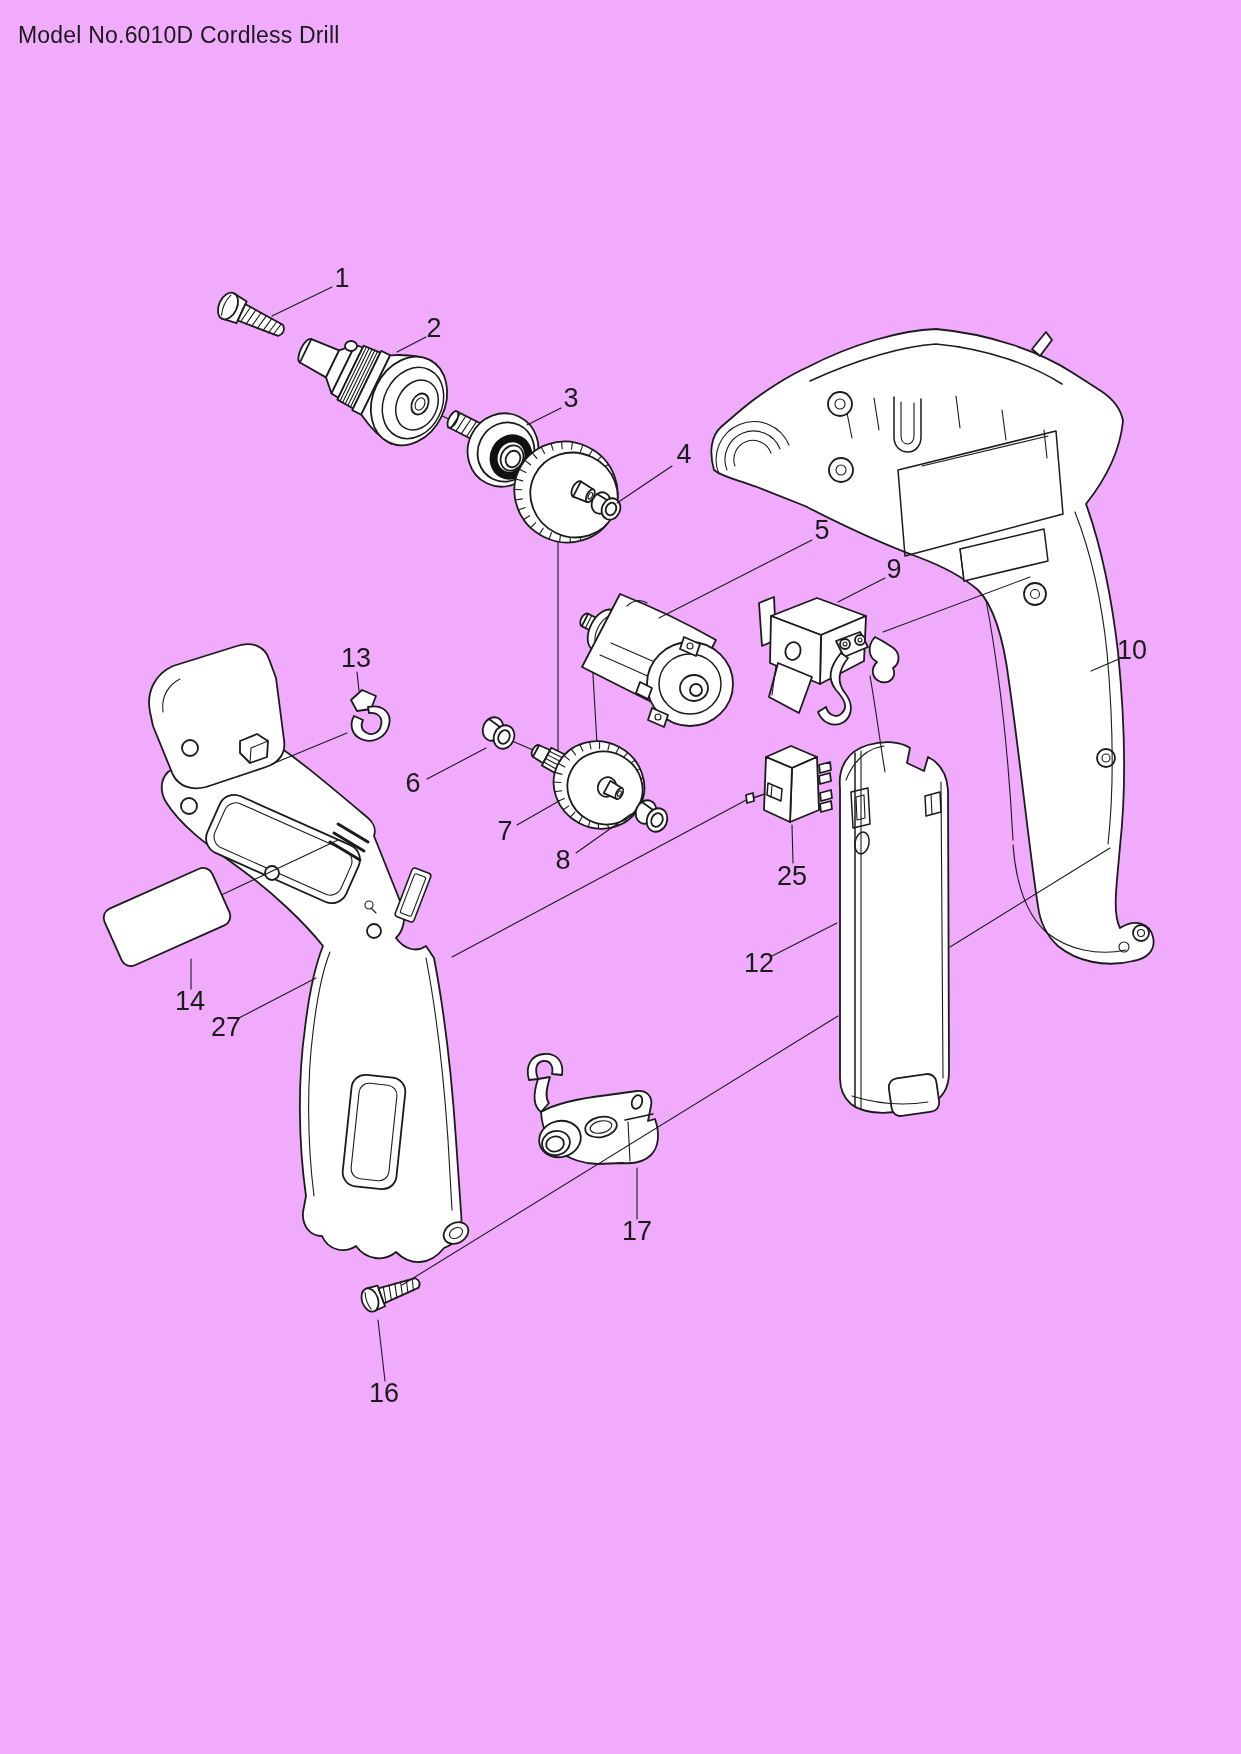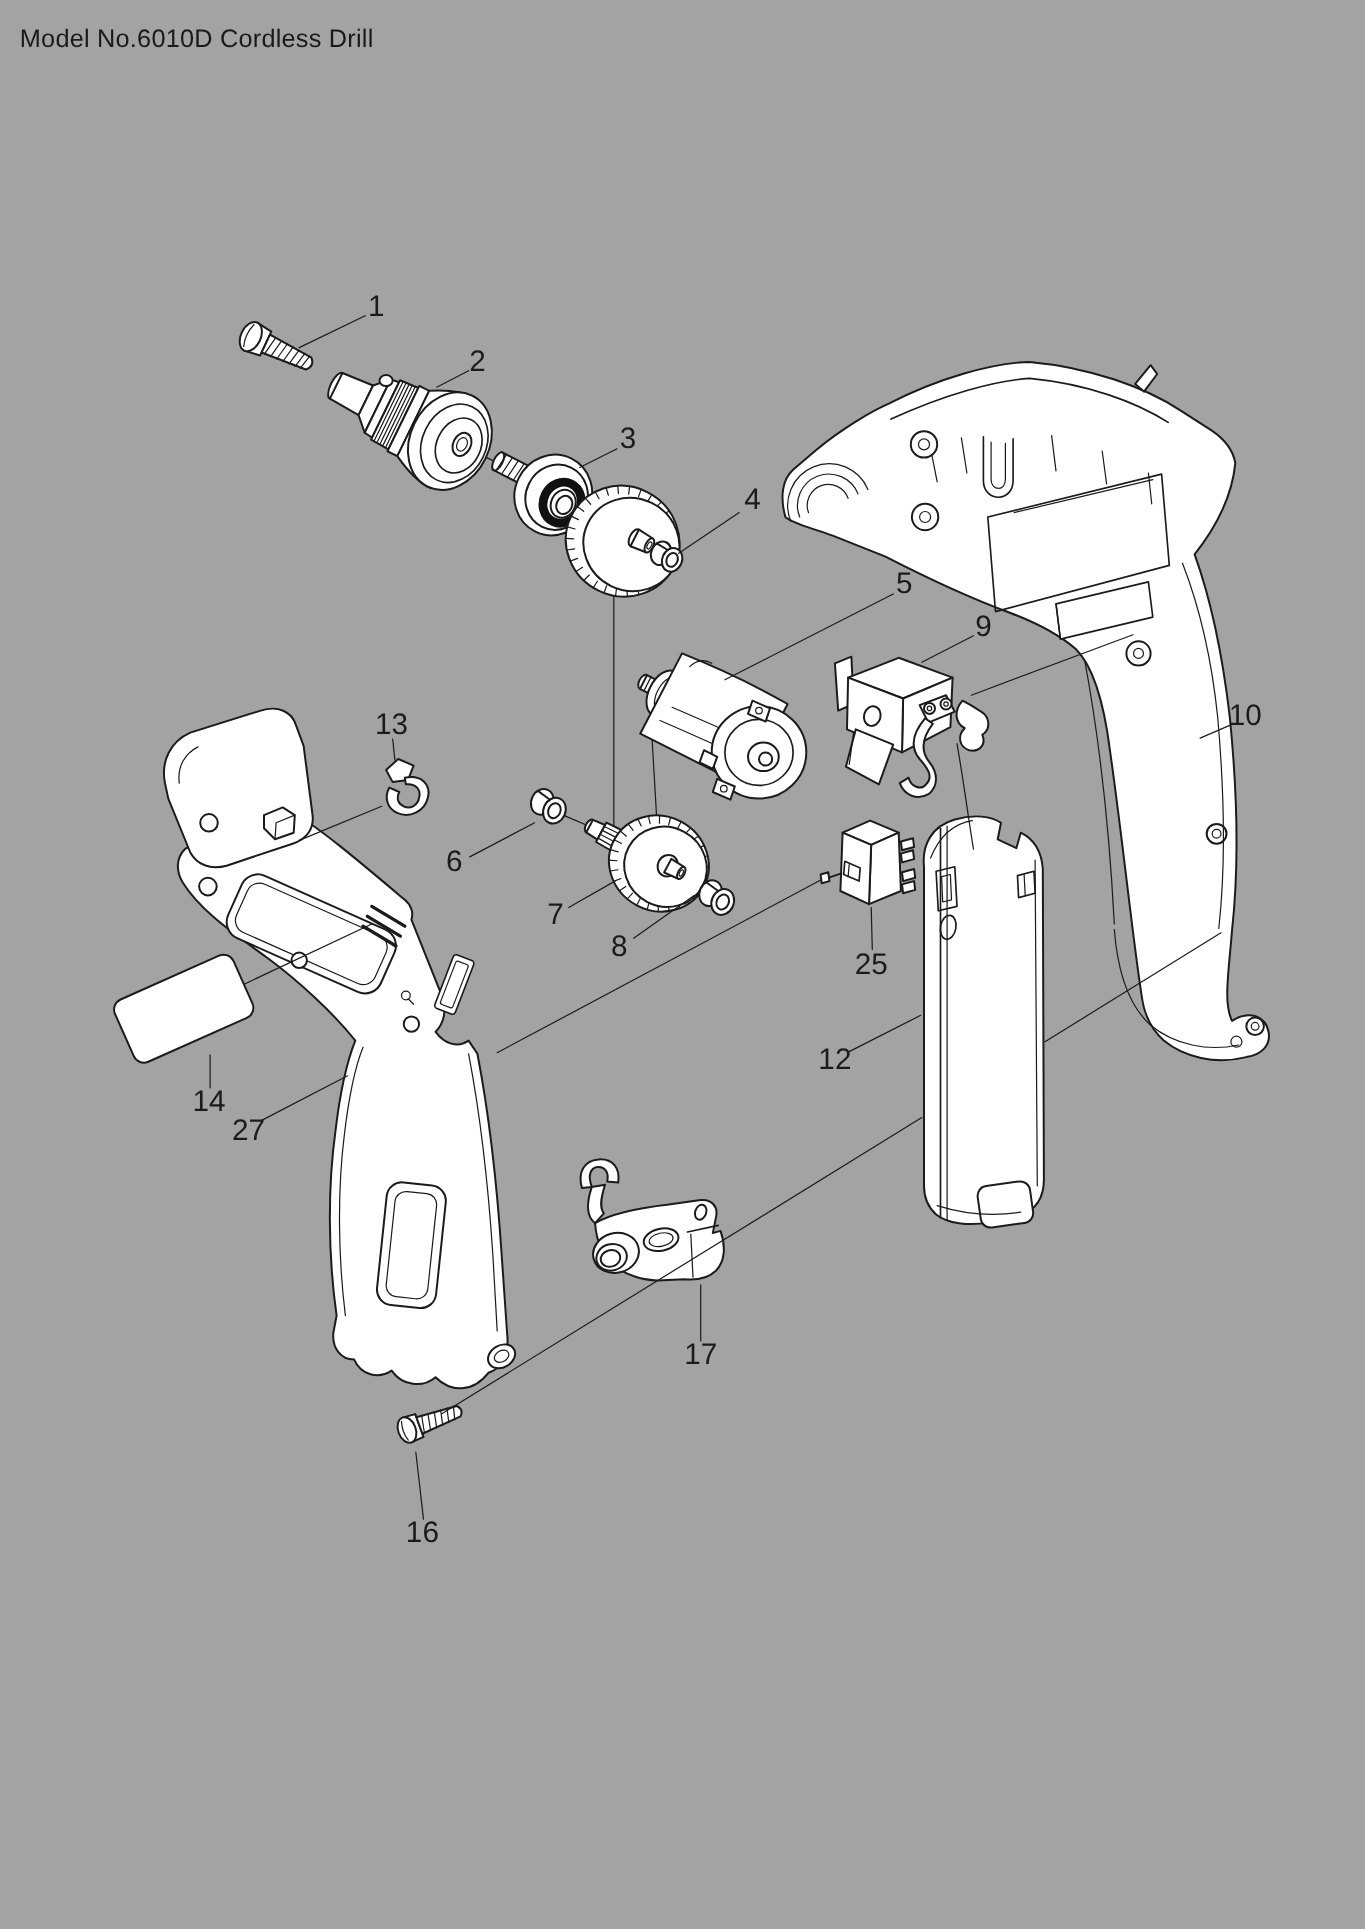--- a/index.html
+++ b/index.html
@@ -1,16 +1,16 @@
 <!DOCTYPE html>
 <html><head>
 <meta charset="utf-8">
 <style>
   html,body{margin:0;padding:0;background:#fff;}
-  .page{position:relative;width:1241px;height:1754px;background:#a3a3a3;overflow:hidden;
+  .page{position:relative;width:1241px;height:1754px;background:#f0abfc;overflow:hidden;
         font-family:"Liberation Sans",sans-serif;}
   .title{position:absolute;left:18px;top:22px;font-size:23px;font-weight:500;color:#1a1a1a;
          letter-spacing:.2px;}
   svg{position:absolute;left:0;top:0;}
   .ln{stroke:#1b1b1b;stroke-width:1.8;fill:none;stroke-linecap:round;stroke-linejoin:round;}
   .fw{fill:#ffffff;}
   .thin{stroke-width:1.1;}
   .med{stroke-width:1.5;}
   .vent{stroke:#1b1b1b;stroke-width:3;stroke-linecap:round;}
   .blackring{stroke:#111;stroke-width:8;fill:none;}

